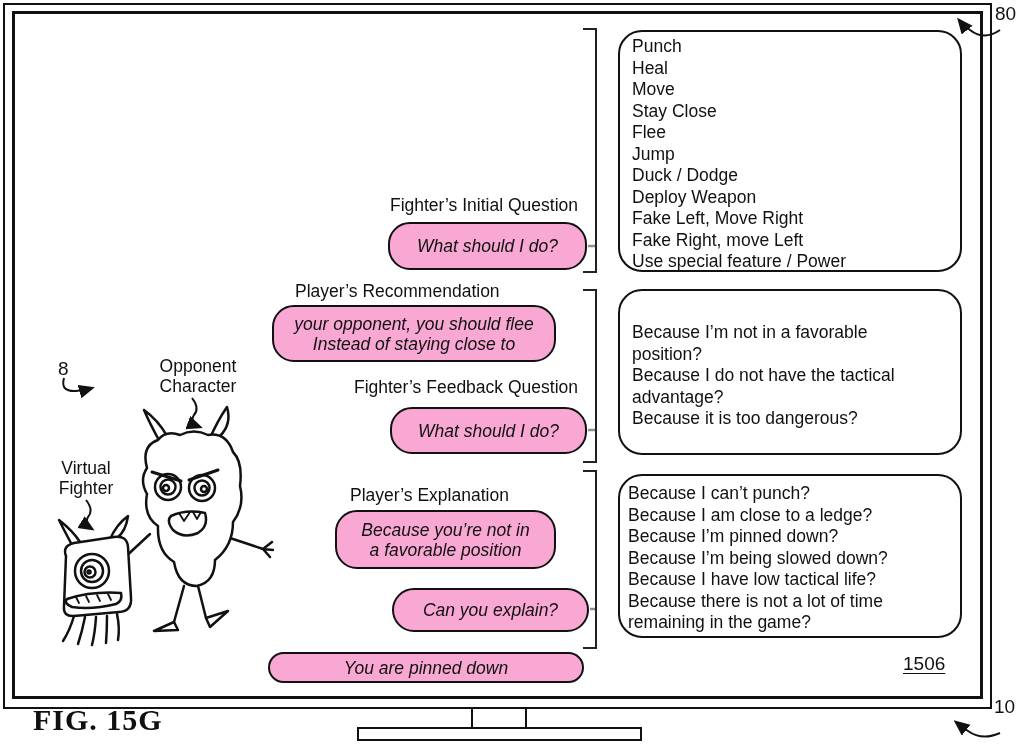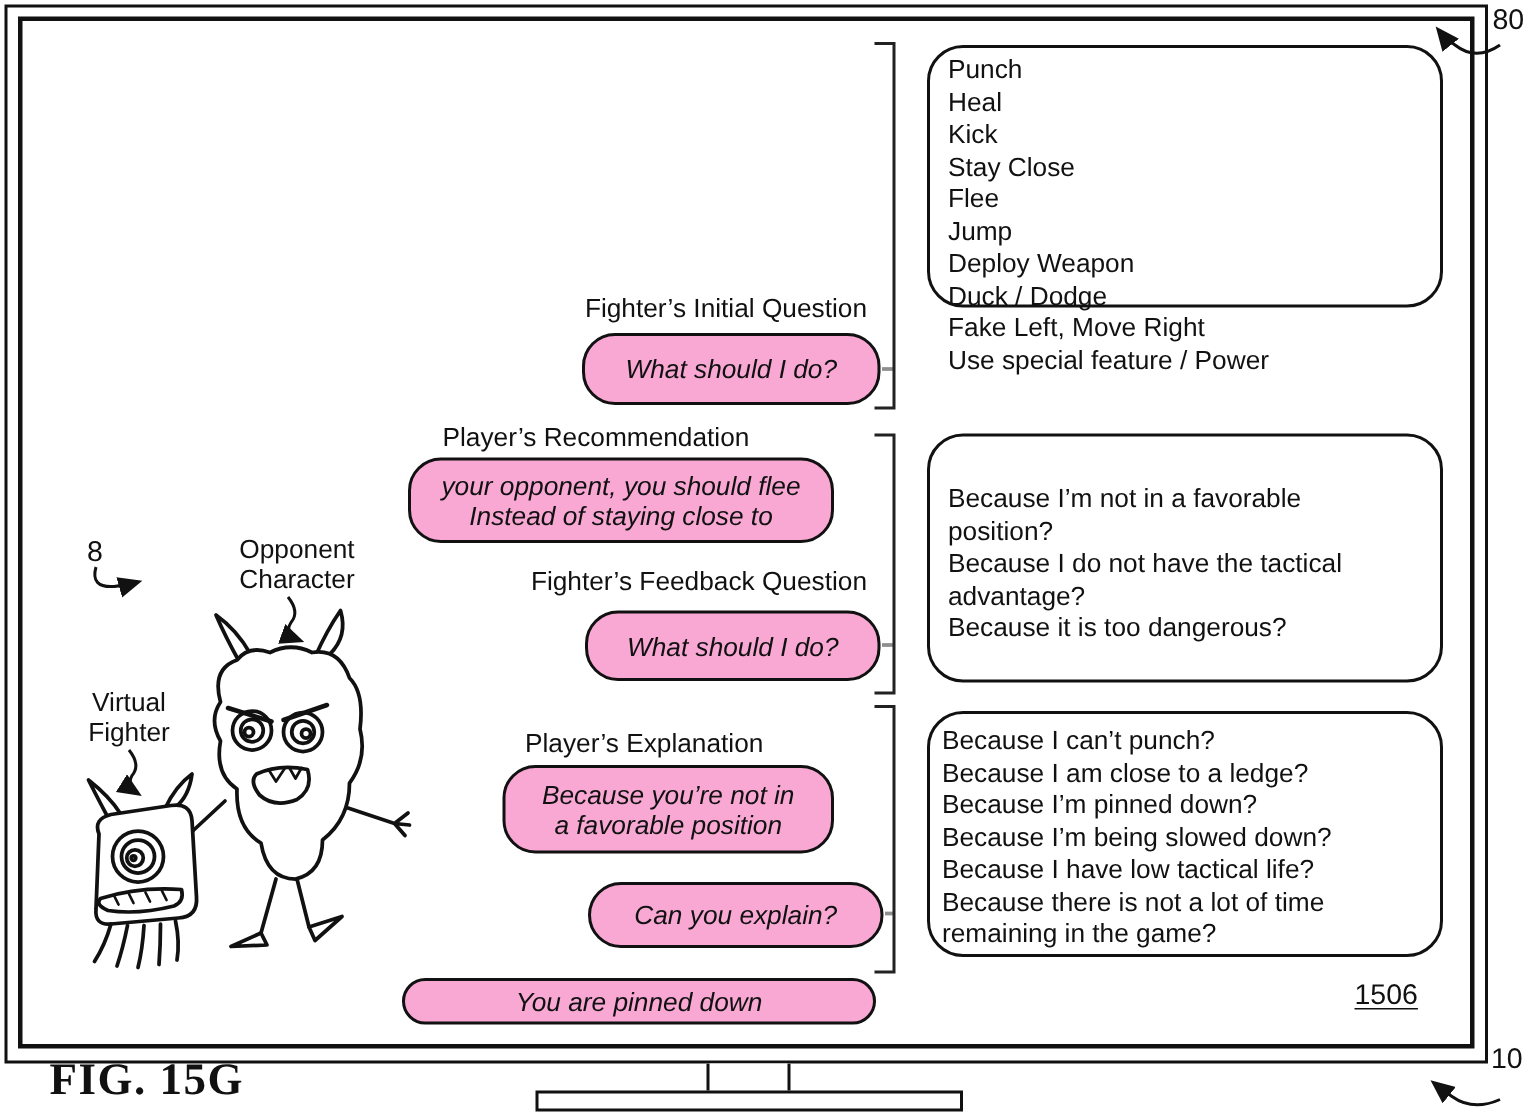--- a/index.html
+++ b/index.html
@@ -41,21 +41,21 @@
   .b-recommend{left:272px;top:305px;width:280px;height:53px;}
   .b-feedback{left:390px;top:407px;width:193px;height:43px;}
   .b-explain{left:335px;top:510px;width:217px;height:55px;}
   .b-canexplain{left:392px;top:588px;width:193px;height:40px;}
   .b-pinned{left:268px;top:652px;width:312px;height:27px;border-radius:17px;}
   
   .opt-box{
     border:2.5px solid #111;border-radius:24px;background:#fff;
     font-size:17.5px;line-height:21.5px;box-sizing:border-box;
   }
-  .box-actions{left:618px;top:30px;width:344px;height:175px;padding:4px 0 0 12px;}
+  .box-actions{left:618px;top:30px;width:344px;height:242px;padding:4px 0 0 12px;}
   .box-reasons{left:618px;top:289px;width:344px;height:166px;padding:31px 0 0 12px;}
   .box-explanations{left:618px;top:474px;width:344px;height:164px;padding:7px 0 0 8px;}
   .box-actions .list-line{white-space:nowrap;}
   .box-reasons .list-line,.box-explanations .list-line{width:292px;}
   
   #overlay{left:0;top:0;width:1024px;height:745px;pointer-events:none;}
   .ink{stroke:#111;fill:none;stroke-width:2.5;stroke-linecap:round;stroke-linejoin:round;}
   .ink-fill{stroke:#111;fill:#fff;stroke-width:2.5;stroke-linejoin:round;}
   .bracket{stroke:#222;fill:none;stroke-width:2;}
   .connector{stroke:#8e8e8e;fill:none;stroke-width:2.5;}
@@ -108,27 +108,28 @@
   <div class="abs bubble b-canexplain">
     <span>Can you explain?</span>
   </div>
   <div class="abs bubble b-pinned">
     <span>You are pinned down</span>
   </div>
 
   <div class="abs opt-box box-actions">
       <div class="list-line">Punch</div>
       <div class="list-line">Heal</div>
-      <div class="list-line">Kick</div>
+      <div class="list-line">Move</div>
       <div class="list-line">Stay Close</div>
       <div class="list-line">Flee</div>
       <div class="list-line">Jump</div>
+      <div class="list-line">Duck / Dodge</div>
       <div class="list-line">Deploy Weapon</div>
-      <div class="list-line">Duck / Dodge</div>
       <div class="list-line">Fake Left, Move Right</div>
+      <div class="list-line">Fake Right, move Left</div>
       <div class="list-line">Use special feature / Power</div>
     </div>
   <div class="abs opt-box box-reasons">
       <div class="list-line">Because I’m not in a favorable position?</div>
       <div class="list-line">Because I do not have the tactical advantage?</div>
       <div class="list-line">Because it is too dangerous?</div>
     </div>
   <div class="abs opt-box box-explanations">
       <div class="list-line">Because I can’t punch?</div>
       <div class="list-line">Because I am close to a ledge?</div>

